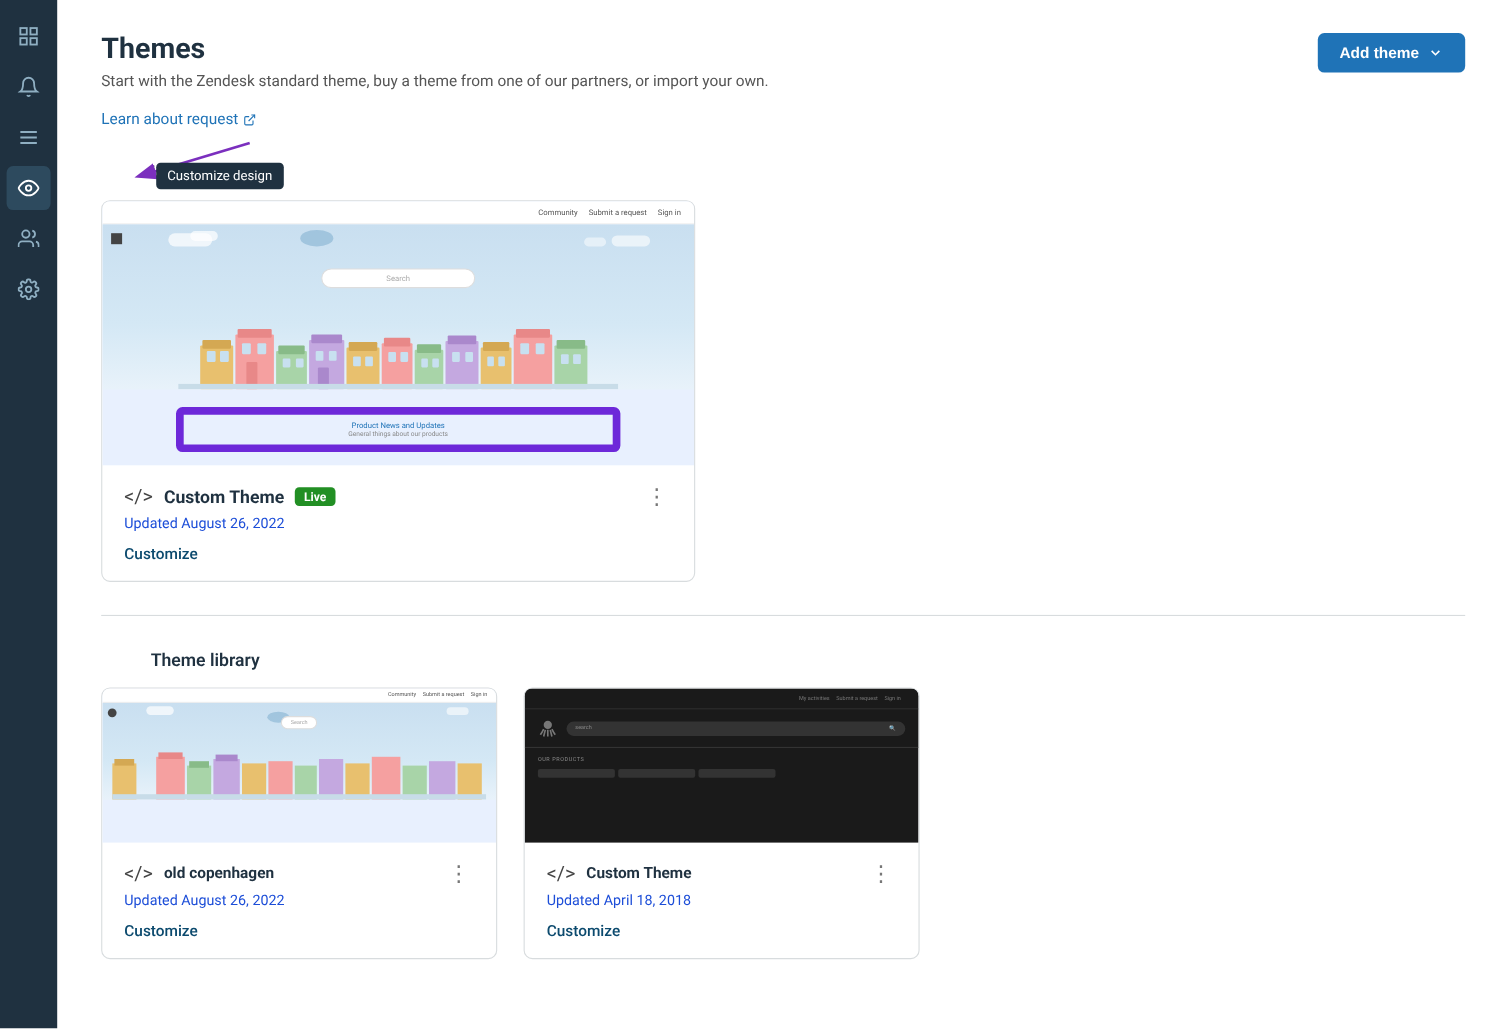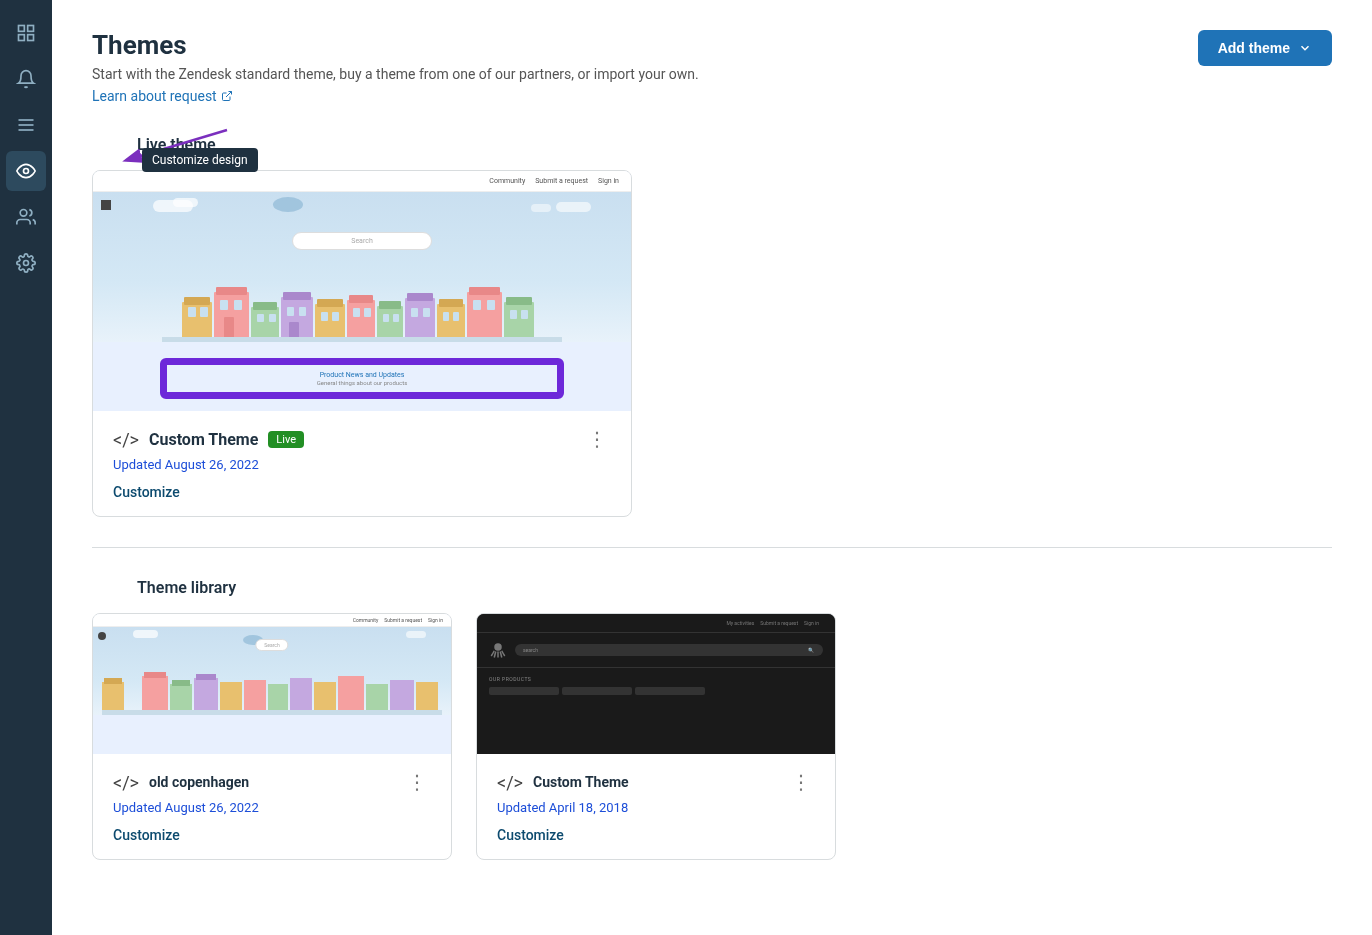--- a/index.html
+++ b/index.html
@@ -50,21 +50,21 @@
     }
     .page-title-area h1 {
       font-size: 26px;
       font-weight: 700;
       color: #1f3140;
       margin-bottom: 6px;
     }
     .page-title-area p {
       font-size: 14px;
       color: #555;
-      margin-bottom: 4px;
+      margin-bottom: 16px;
     }
     .learn-link {
       font-size: 14px;
       color: #1f73b7;
       text-decoration: none;
       display: inline-flex;
       align-items: center;
       gap: 4px;
     }
 
@@ -184,21 +184,21 @@
     }
     .theme-name {
       font-size: 16px;
       font-weight: 700;
       color: #1f3140;
     }
     .live-badge {
       background: #228f24;
       color: #fff;
       font-size: 11px;
-      font-weight: 400;
+      font-weight: 700;
       padding: 2px 8px;
       border-radius: 4px;
     }
     .three-dots {
       font-size: 20px;
       color: #777;
       cursor: pointer;
       padding: 0 4px;
     }
     .theme-updated {

